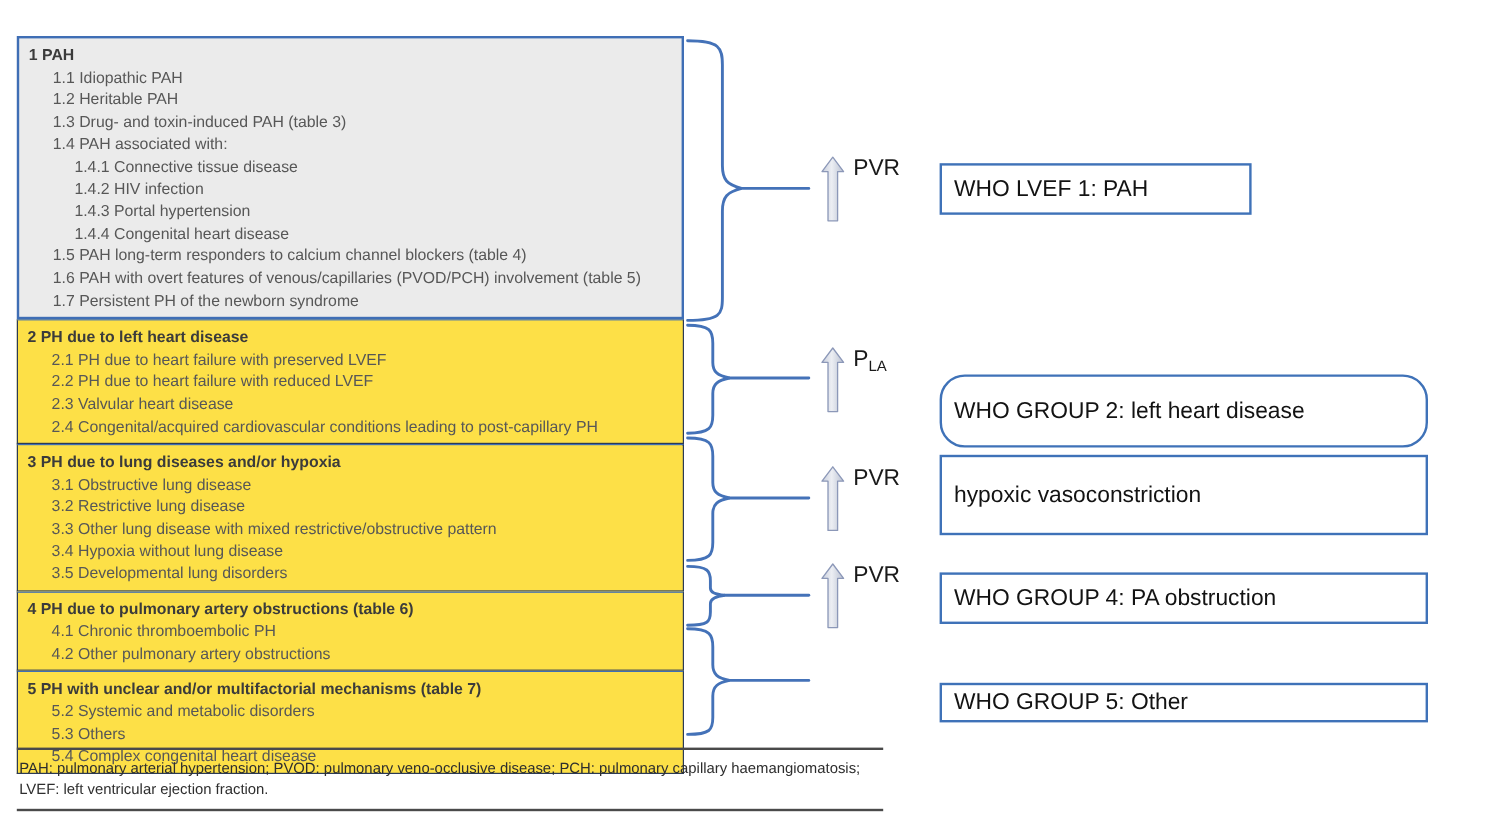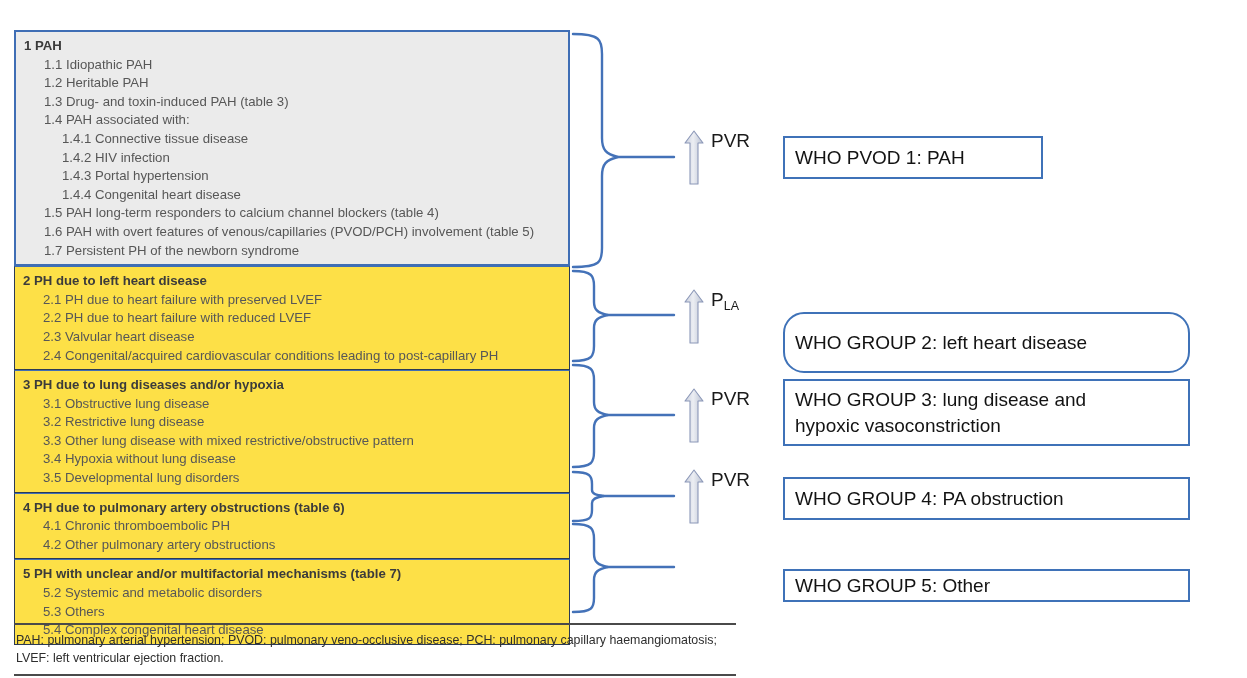--- a/index.html
+++ b/index.html
@@ -227,33 +227,32 @@
 
 <div class="arrow-group" id="arrow-slot-4" style="left:684px; top:469px;">
   <svg class="up-arrow" width="20" height="56" viewBox="0 0 20 56">
     <path d="M 10,1 L 19,13 L 14,13 L 14,54 L 6,54 L 6,13 L 1,13 Z" fill="url(#ag1)" stroke="#8c98b8" stroke-width="1.1" stroke-linejoin="round"></path>
   </svg>
   <span class="arrow-label">PVR</span>
 </div>
 
 <div class="who-box" id="who-box-1" style="left:783px; top:136px; width:260px; height:43px;">
   <div>
-    <div class="who-text">WHO PVOD 1: PAH</div>
+    <div class="who-text">WHO LVEF 1: PAH</div>
   </div>
 </div>
 
 <div class="who-box" id="who-box-2" style="left:783px; top:312px; width:407px; height:61px;border-radius:21px;">
   <div>
     <div class="who-text">WHO GROUP 2: left heart disease</div>
   </div>
 </div>
 
 <div class="who-box" id="who-box-3" style="left:783px; top:379px; width:407px; height:67px;">
   <div>
-    <div class="who-text">WHO GROUP 3: lung disease and</div>
     <div class="who-text">hypoxic vasoconstriction</div>
   </div>
 </div>
 
 <div class="who-box" id="who-box-4" style="left:783px; top:477px; width:407px; height:43px;">
   <div>
     <div class="who-text">WHO GROUP 4: PA obstruction</div>
   </div>
 </div>
 

